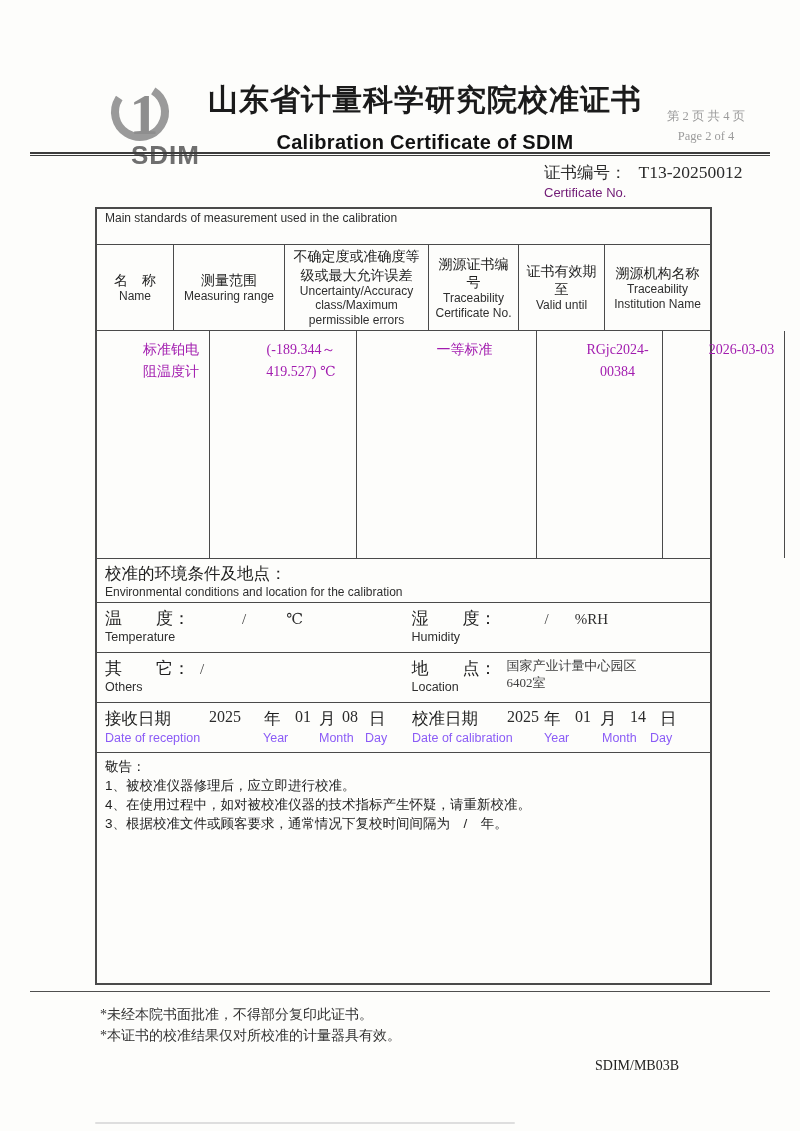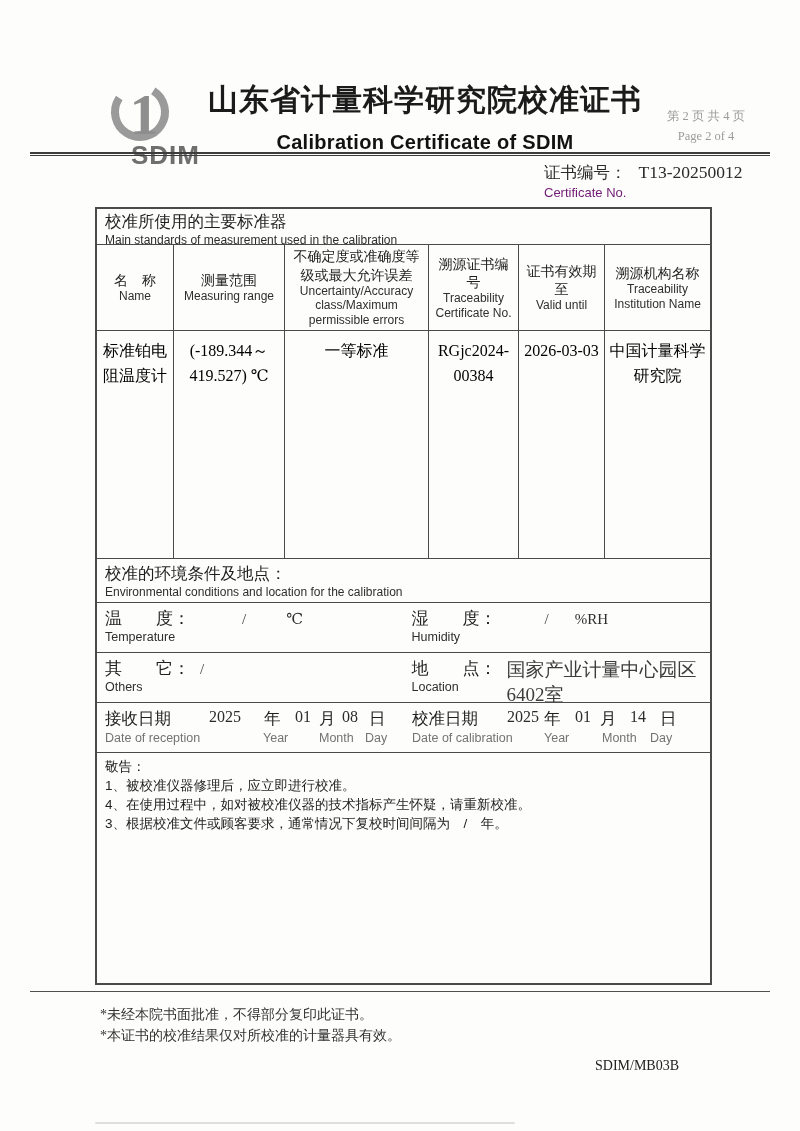--- a/index.html
+++ b/index.html
@@ -41,39 +41,39 @@
     align-items:center; text-align:center; padding:2px 4px; }
   .cell:last-child { border-right:none; }
   .c1 { flex:0 0 77px;align-items:center; } .c2 { flex:0 0 111px; } .c3 { flex:0 0 144px; }
   .c4 { flex:0 0 90px; } .c5 { flex:0 0 86px; } .c6 { flex:1; }
   .header-row { height:86px; }
   .header-row .cell { justify-content:center; }
   .header-row .cn { font-size:14px; color:#1f1f1f; line-height:1.3; }
   .header-row .en { font-size:12px; color:#2e2e2e; line-height:1.22; }
   .data-row { flex:1; }
   .data-row .cell { justify-content:flex-start; padding-top:8px;
-    font-family:"Liberation Serif","DejaVu Serif",serif; font-size:16px; color:#000000; line-height:1.55; }
+    font-family:"Liberation Serif","DejaVu Serif",serif; font-size:14px; color:#a21caf; line-height:1.55;margin-left:36px; }
 
   .env-row { height:50px; display:flex; }
   .env-half { width:50%; padding:4px 0 0 8px; position:relative; }
   .env-label { font-size:17px; color:#1f1f1f; }
   .env-en { font-size:12.5px; color:#2e2e2e; margin-top:0px; }
   .env-val { font-family:"Liberation Serif","DejaVu Serif",serif; font-size:15px; color:#3d3d3d; }
   .temp .env-val { margin-left:52px; } .temp .env-unit { margin-left:40px; }
   .hum .env-val { margin-left:48px; } .hum .env-unit { margin-left:26px; }
   .env-unit { font-family:"Liberation Serif","DejaVu Serif",serif; font-size:15px; color:#2e2e2e; }
   .oth .env-val { margin-left:10px; }
   .loc-wrap { display:flex; }
   .loc-values { margin-left:10px; font-family:"Liberation Serif","DejaVu Serif",serif;
-    font-size:19px; color:#3d3d3d; line-height:1.35; }
+    font-size:13px; color:#3d3d3d; line-height:1.35; }
 
   .dates-row { height:50px; position:relative; font-size:16.5px; color:#1f1f1f;padding-left:27px; }
   .dates-row span { position:absolute; white-space:nowrap; }
   .d-cn { top:5px; }
-  .d-en { top:28px; font-size:12.5px; color:#737373; }
+  .d-en { top:28px; font-size:12.5px; color:#8b5cf6; }
   .d-num { font-family:"Liberation Serif","DejaVu Serif",serif; font-size:16px; color:#2b2b2b; }
   .p-rl{left:8px;} .p-ry{left:112px;} .p-ruy{left:167px;} .p-rm{left:198px;}
   .p-rum{left:222px;} .p-rd{left:245px;} .p-rud{left:272px;}
   .p-cl{left:315px;} .p-cy{left:410px;} .p-cuy{left:447px;} .p-cm{left:478px;}
   .p-cum{left:503px;} .p-cd{left:533px;} .p-cud{left:563px;}
   .p-rle{left:8px;} .p-rye{left:166px;} .p-rme{left:222px;} .p-rde{left:268px;}
   .p-cle{left:315px;} .p-cye{left:447px;} .p-cme{left:505px;} .p-cde{left:553px;}
 
   .notes { flex:1; padding:4px 8px 0; font-size:13.5px; color:#1f1f1f; line-height:1.42; }
   .notes li { list-style:none; }
@@ -115,21 +115,20 @@
   <div class="cert-no">
     <div class="cert-line1">
       <span>证书编号：</span><span class="val serif">T13-20250012</span>
     </div>
     <div class="cert-line2">Certificate No.</div>
   </div>
 
   <div class="main-box">
 
     <div class="sec sec-title">
-      <div class="cn">校准所使用的主要标准器</div>
       <div class="en">Main standards of measurement used in the calibration</div>
     </div>
 
     <div class="sec cols header-row">
       <div class="cell c1">
         <div class="cn">名　称</div>
         <div class="en">Name</div>
       </div>
       <div class="cell c2">
         <div class="cn">测量范围</div>

